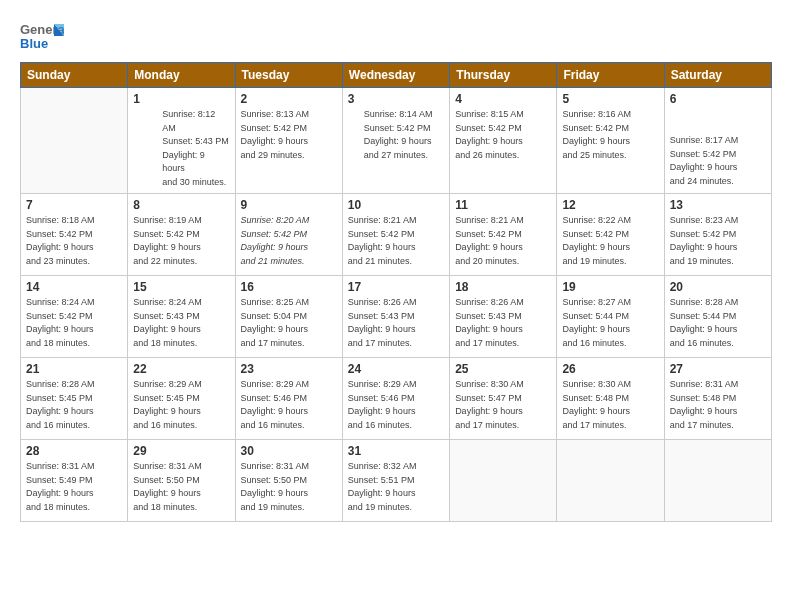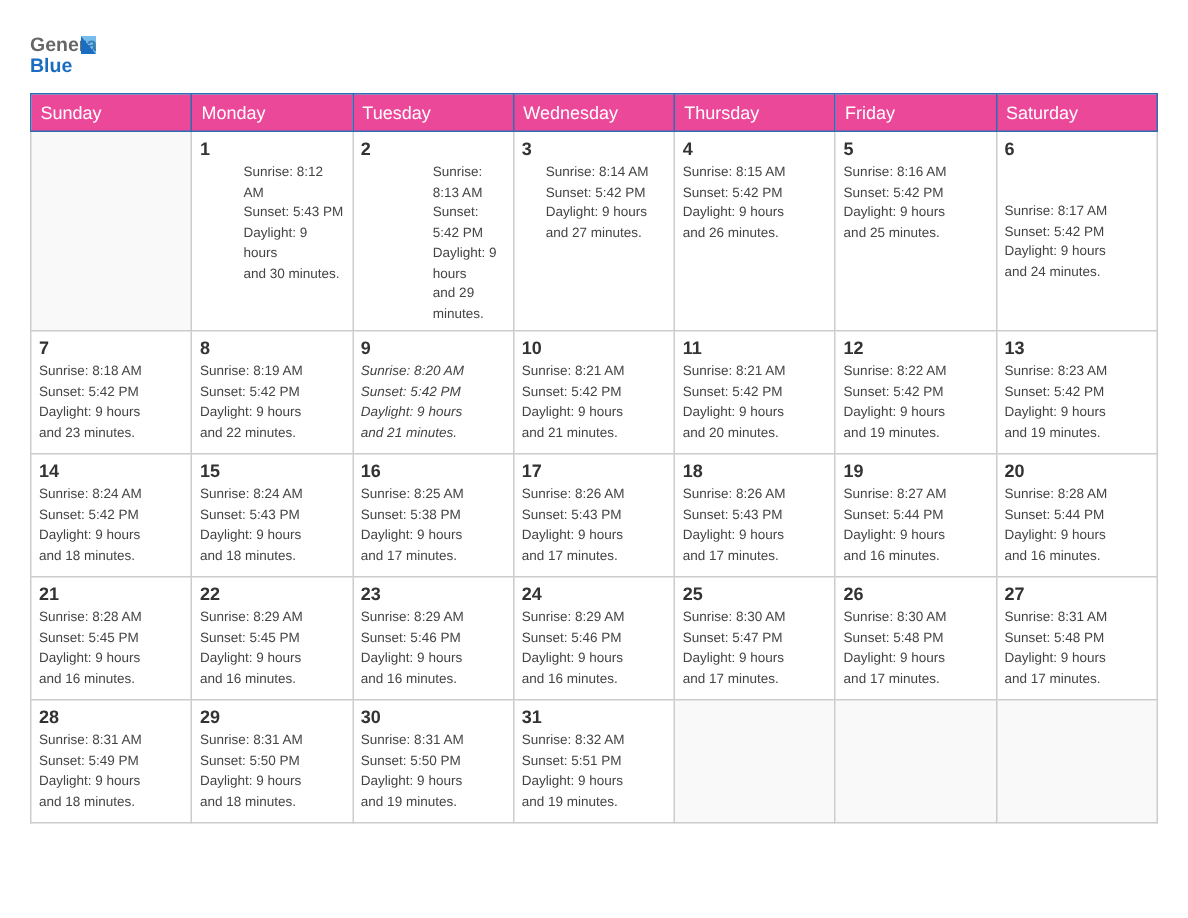--- a/index.html
+++ b/index.html
@@ -35,24 +35,24 @@
       font-size: 14px;
       color: #555;
       margin-top: 2px;
     }
     .calendar {
       width: 100%;
       border-collapse: collapse;
       margin-top: 6px;
     }
     .calendar th {
-      background-color: #ec4899;
+      background-color: #a16207;
       color: #fff;
       font-size: 12px;
-      font-weight: normal;
+      font-weight: bold;
       padding: 5px 6px;
       border: 1px solid #2e6db4;
       text-align: left;
     }
     .calendar td {
       border: 1px solid #ccc;
       vertical-align: top;
       padding: 4px 5px;
       font-size: 9.5px;
       color: #333;
@@ -122,21 +122,21 @@
           <td class="empty-cell"></td>
           <td>
             <span class="day-num">1</span>
             <div class="day-info" style="white-space: pre-line; margin-left: 29px;">Sunrise: 8:12 AM
 Sunset: 5:43 PM
 Daylight: 9 hours
 and 30 minutes.</div>
           </td>
           <td>
             <span class="day-num">2</span>
-            <div class="day-info" style="white-space: pre-line; margin-left: 48px;">Sunrise: 8:13 AM
+            <div class="day-info" style="white-space: pre-line;">Sunrise: 8:13 AM
 Sunset: 5:42 PM
 Daylight: 9 hours
 and 29 minutes.</div>
           </td>
           <td>
             <span class="day-num">3</span>
             <div class="day-info" style="white-space: pre-line; margin-left: 16px;">Sunrise: 8:14 AM
 Sunset: 5:42 PM
 Daylight: 9 hours
 and 27 minutes.</div>
@@ -225,21 +225,21 @@
           <td>
             <span class="day-num">15</span>
             <div class="day-info" style="white-space: pre-line;">Sunrise: 8:24 AM
 Sunset: 5:43 PM
 Daylight: 9 hours
 and 18 minutes.</div>
           </td>
           <td>
             <span class="day-num">16</span>
             <div class="day-info" style="white-space: pre-line;">Sunrise: 8:25 AM
-Sunset: 5:38 PM
+Sunset: 5:04 PM
 Daylight: 9 hours
 and 17 minutes.</div>
           </td>
           <td>
             <span class="day-num">17</span>
             <div class="day-info" style="white-space: pre-line;">Sunrise: 8:26 AM
 Sunset: 5:43 PM
 Daylight: 9 hours
 and 17 minutes.</div>
           </td>

